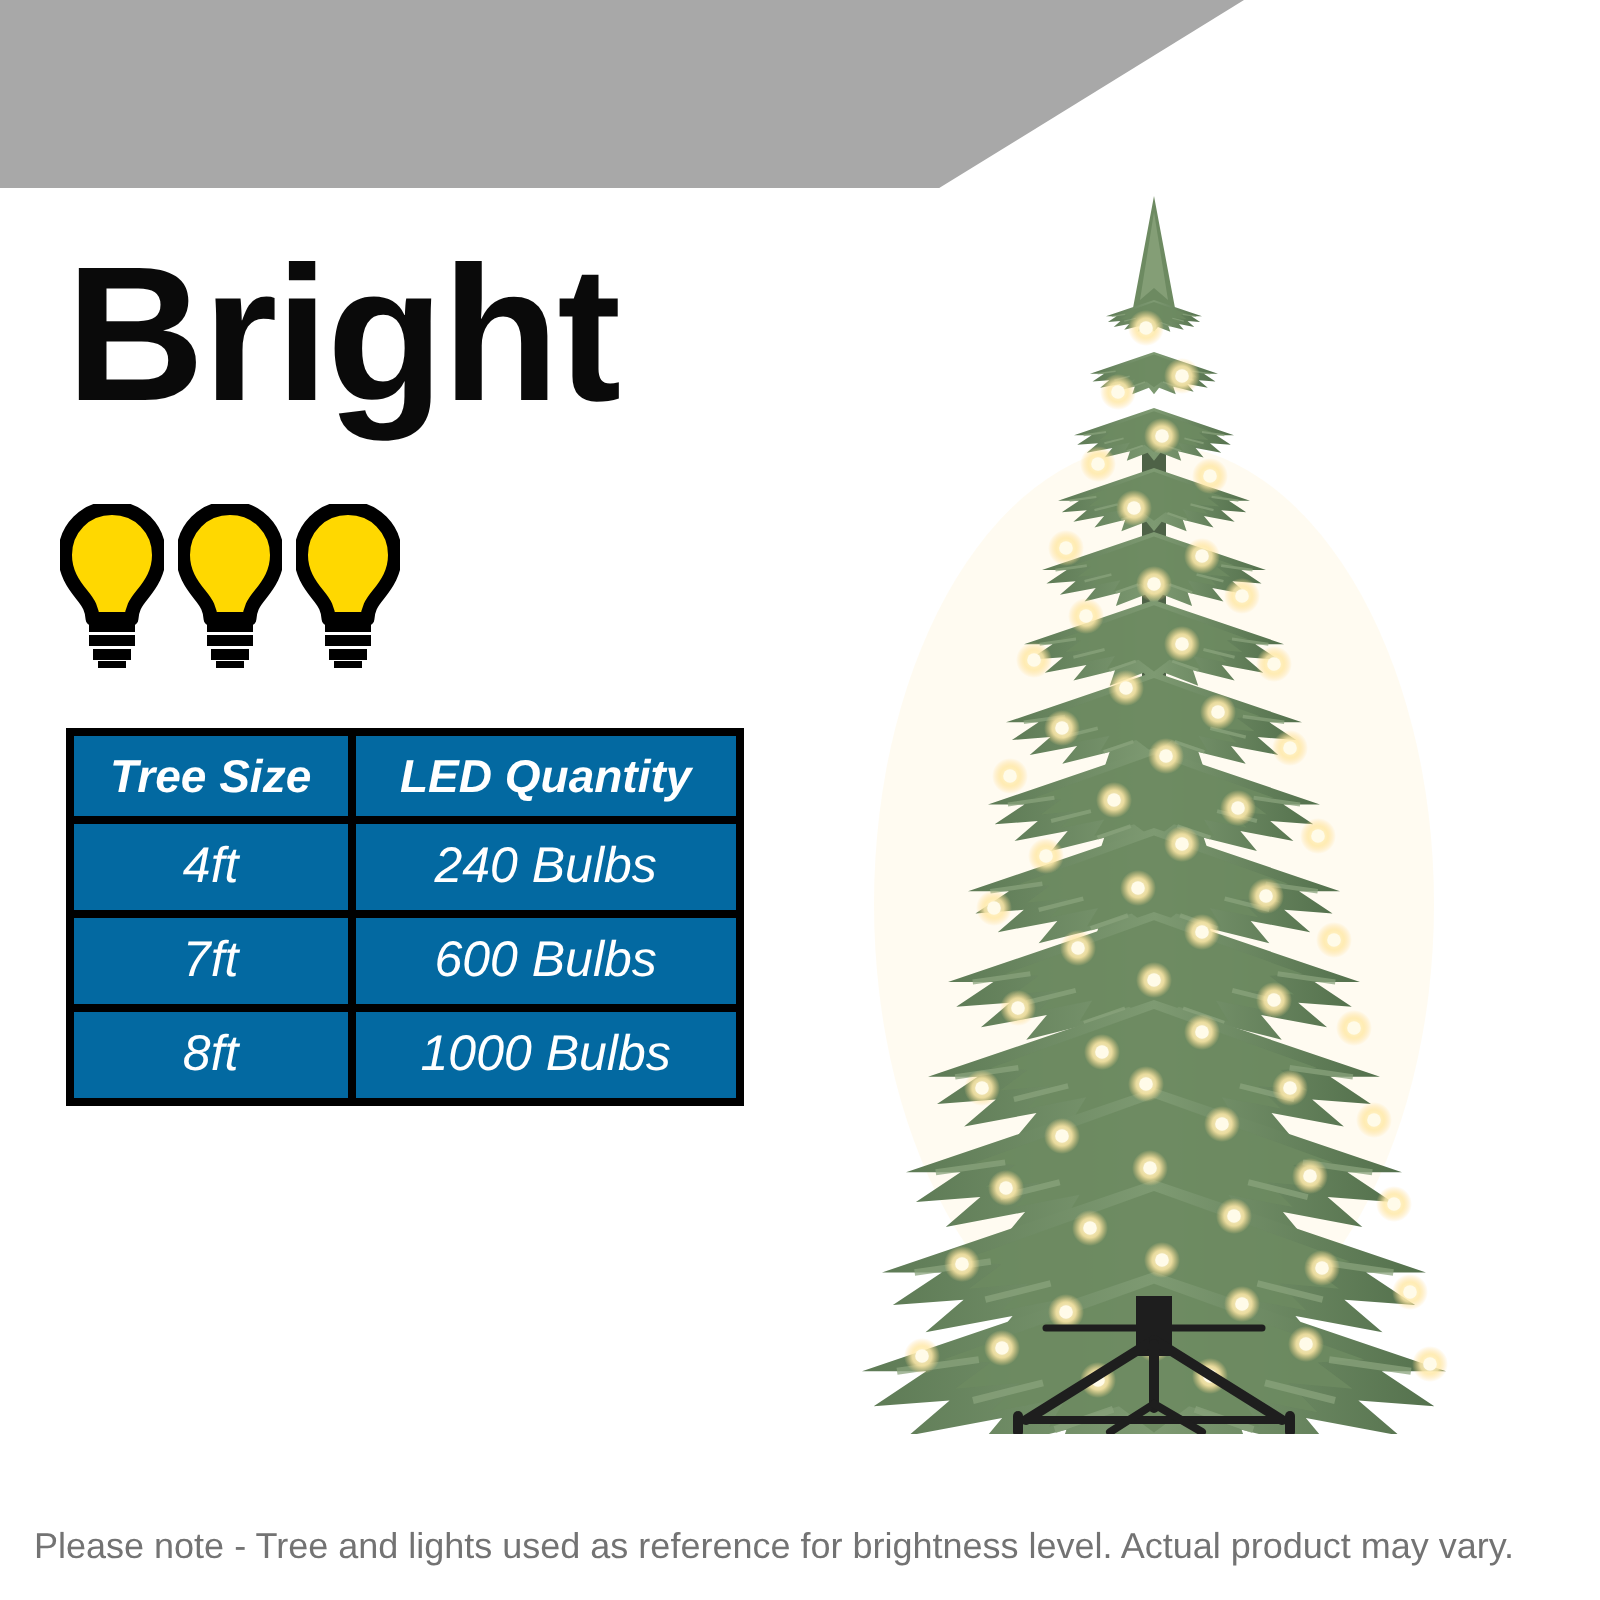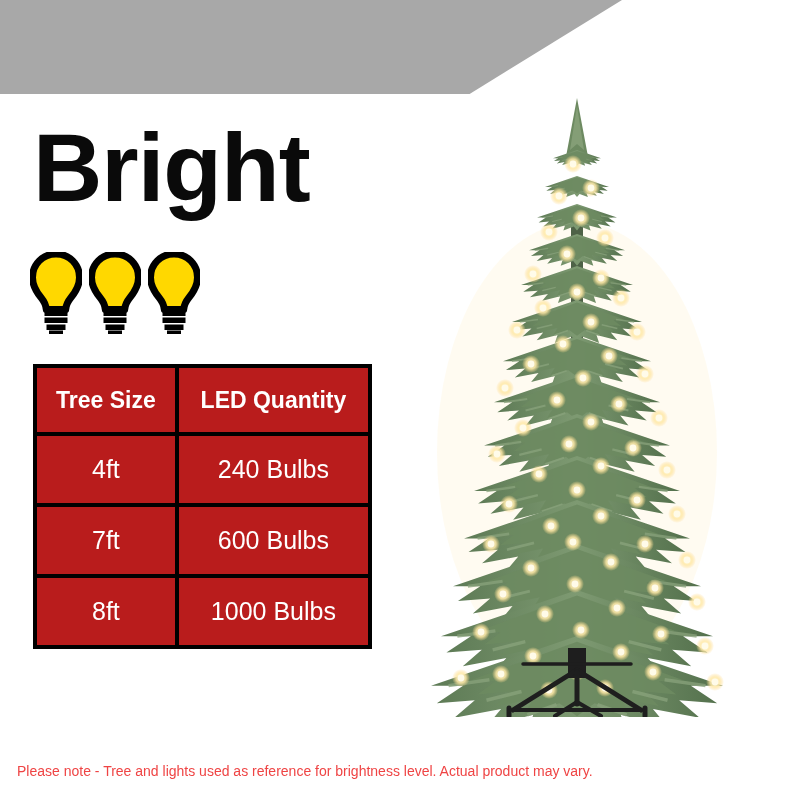--- a/index.html
+++ b/index.html
@@ -73,44 +73,45 @@
     position: absolute;
     left: 33px;
     top: 364px;
     width: 339px;
     border-collapse: separate;
     border-spacing: 4px 4px;
     background: #000000;
     z-index: 3;
   }
   #spec-table td, #spec-table th {
-    background: #b91c1c;
+    background: #0369a1;
     color: #ffffff;
     text-align: center;
     vertical-align: middle;
-    padding: 12px;
+    padding: 0;
     height: 43px;
     font-size: 25px;
     font-weight: normal;
+    font-style: italic;
   }
   #spec-table thead th {
     font-weight: bold;
     font-size: 23px;
     height: 40px;
   }
   .col-size { width: 135px; }
   .col-qty  { width: 188px; }
 
   
   #footer-note {
     position: absolute;
     left: 17px;
     top: 763px;
-    font-size: 14px;
-    color: #ef4444;
+    font-size: 18px;
+    color: #737373;
     white-space: nowrap;
     z-index: 3;
   }
 
   
   #tree-photo {
     position: absolute;
     left: 405px;
     top: 92px;
     width: 390px;

